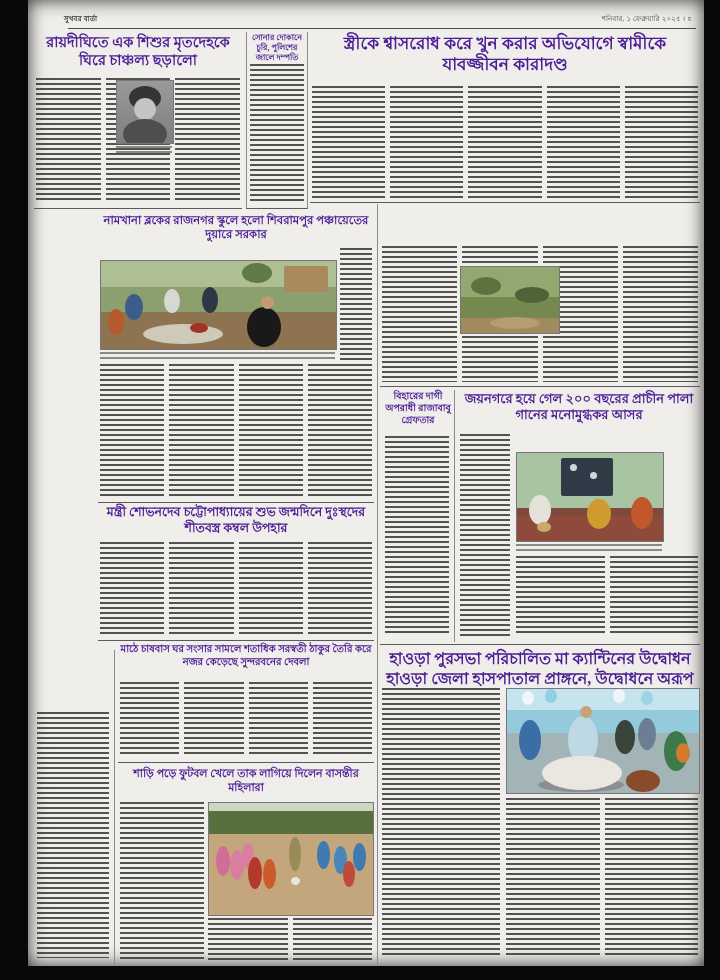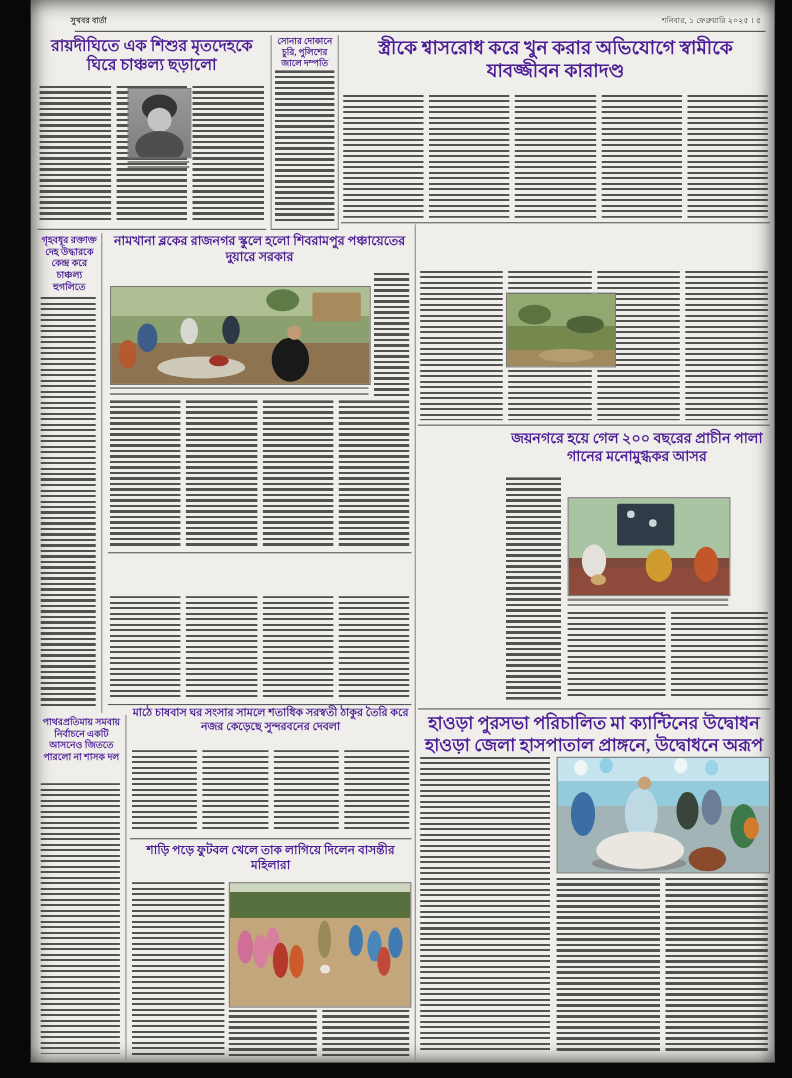--- a/index.html
+++ b/index.html
@@ -64,24 +64,20 @@
       <h2 style="font-size:17px;">স্ত্রীকে শ্বাসরোধ করে খুন করার অভিযোগে স্বামীকে যাবজ্জীবন কারাদণ্ড</h2>
       <div class="abs gcols" style="left:2px;top:54px;width:386px;height:112px;">
           <div class="gcol greek"></div>
           <div class="gcol greek"></div>
           <div class="gcol greek"></div>
           <div class="gcol greek"></div>
           <div class="gcol greek"></div>
         </div>
     </section>
 
-    <section class="story br" style="left:6px;top:212px;width:58px;height:436px;">
-      <h2 style="font-size:8.5px;">গৃহবধূর রক্তাক্ত দেহ উদ্ধারকে কেন্দ্র করে চাঞ্চল্য হুগলিতে</h2>
-      <div class="abs greek" style="left:3px;top:58px;width:50px;height:372px;"></div>
-    </section>
 
     <section class="story bb" style="left:70px;top:212px;width:276px;height:290px;">
       <h2 style="font-size:11.5px;">নামখানা ব্লকের রাজনগর স্কুলে হলো শিবরামপুর পঞ্চায়েতের দুয়ারে সরকার</h2>
       <div class="photo" style="left:2px;top:48px;width:235px;height:88px;background:linear-gradient(#aebf93 0 30%,#8ba06e 30% 58%,#8d7350 58% 100%);">
         <span class="rect" style="left:78%;top:6%;width:44px;height:26px;background:#a98a5c;"></span>
         <span class="blob" style="left:60%;top:2%;width:30px;height:20px;background:#5f7a44;"></span>
         <span class="blob" style="left:10%;top:38%;width:18px;height:26px;background:#3c5c8a;"></span>
         <span class="blob" style="left:27%;top:32%;width:16px;height:24px;background:#d8d8d2;"></span>
         <span class="blob" style="left:43%;top:30%;width:16px;height:26px;background:#2e3744;"></span>
         <span class="blob" style="left:3%;top:55%;width:16px;height:26px;background:#b55a2e;"></span>
@@ -107,20 +103,24 @@
           <div class="gcol greek"></div>
           <div class="gcol greek"></div>
         </div>
       <div class="photo" style="left:80px;top:62px;width:98px;height:66px;background:linear-gradient(#93a871 0 45%,#75894f 45% 78%,#a08a5e 78% 100%);">
         <span class="blob" style="left:10%;top:15%;width:30px;height:18px;background:#5c7340;"></span>
         <span class="blob" style="left:55%;top:30%;width:34px;height:16px;background:#4f6338;"></span>
         <span class="blob" style="left:30%;top:75%;width:50px;height:12px;background:#b59d6f;"></span>
       </div>
     </section>
 
+    <section class="story br" style="left:354px;top:390px;width:72px;height:252px;">
+      <h2 style="font-size:9.5px;">বিহারের দাগী অপরাধী রাজাবাবু গ্রেফতার</h2>
+      <div class="abs greek" style="left:3px;top:46px;width:64px;height:200px;"></div>
+    </section>
 
     <section class="story" style="left:430px;top:390px;width:242px;height:252px;">
       <h2 style="font-size:13px;">জয়নগরে হয়ে গেল ২০০ বছরের প্রাচীন পালা গানের মনোমুগ্ধকর আসর</h2>
       <div class="abs greek" style="left:2px;top:44px;width:50px;height:202px;"></div>
       <div class="photo" style="left:58px;top:62px;width:146px;height:88px;background:linear-gradient(#a9c4a2 0 62%,#7e4a3c 62% 72%,#8e4a3a 72% 100%);">
         <span class="rect" style="left:30%;top:6%;width:52px;height:38px;background:#2f3b46;"></span>
         <span class="blob" style="left:36%;top:12%;width:7px;height:7px;background:#cfd6d9;"></span>
         <span class="blob" style="left:50%;top:22%;width:7px;height:7px;background:#cfd6d9;"></span>
         <span class="blob" style="left:8%;top:48%;width:22px;height:30px;background:#e3e1da;"></span>
         <span class="blob" style="left:14%;top:78%;width:14px;height:10px;background:#caa96a;"></span>
@@ -128,30 +128,30 @@
         <span class="blob" style="left:78%;top:50%;width:22px;height:32px;background:#c2572b;"></span>
       </div>
       <div class="abs greek-lt cap" style="left:58px;top:152px;width:146px;"></div>
       <div class="abs gcols" style="left:58px;top:166px;width:182px;height:80px;">
           <div class="gcol greek"></div>
           <div class="gcol greek"></div>
         </div>
     </section>
 
     <section class="story bb" style="left:70px;top:504px;width:276px;height:136px;">
+      <h2 style="font-size:12.5px;">মন্ত্রী শোভনদেব চট্টোপাধ্যায়ের শুভ জন্মদিনে দুঃস্থদের শীতবস্ত্র কম্বল উপহার</h2>
       <div class="abs gcols" style="left:2px;top:38px;width:272px;height:92px;">
           <div class="gcol greek"></div>
           <div class="gcol greek"></div>
           <div class="gcol greek"></div>
           <div class="gcol greek"></div>
         </div>
     </section>
 
     <section class="story br" style="left:6px;top:650px;width:80px;height:314px;">
-      <h2 style="font-size:8.5px;">পাথরপ্রতিমায় সমবায় নির্বাচনে একটি আসনেও জিততে পারলো না শাসক দল</h2>
       <div class="abs greek" style="left:3px;top:62px;width:72px;height:246px;"></div>
     </section>
 
     <section class="story bb" style="left:90px;top:642px;width:256px;height:120px;">
       <h2 style="font-size:10px;">মাঠে চাষবাস ঘর সংসার সামলে শতাধিক সরস্বতী ঠাকুর তৈরি করে নজর কেড়েছে সুন্দরবনের দেবলা</h2>
       <div class="abs gcols" style="left:2px;top:40px;width:252px;height:74px;">
           <div class="gcol greek"></div>
           <div class="gcol greek"></div>
           <div class="gcol greek"></div>
           <div class="gcol greek"></div>

